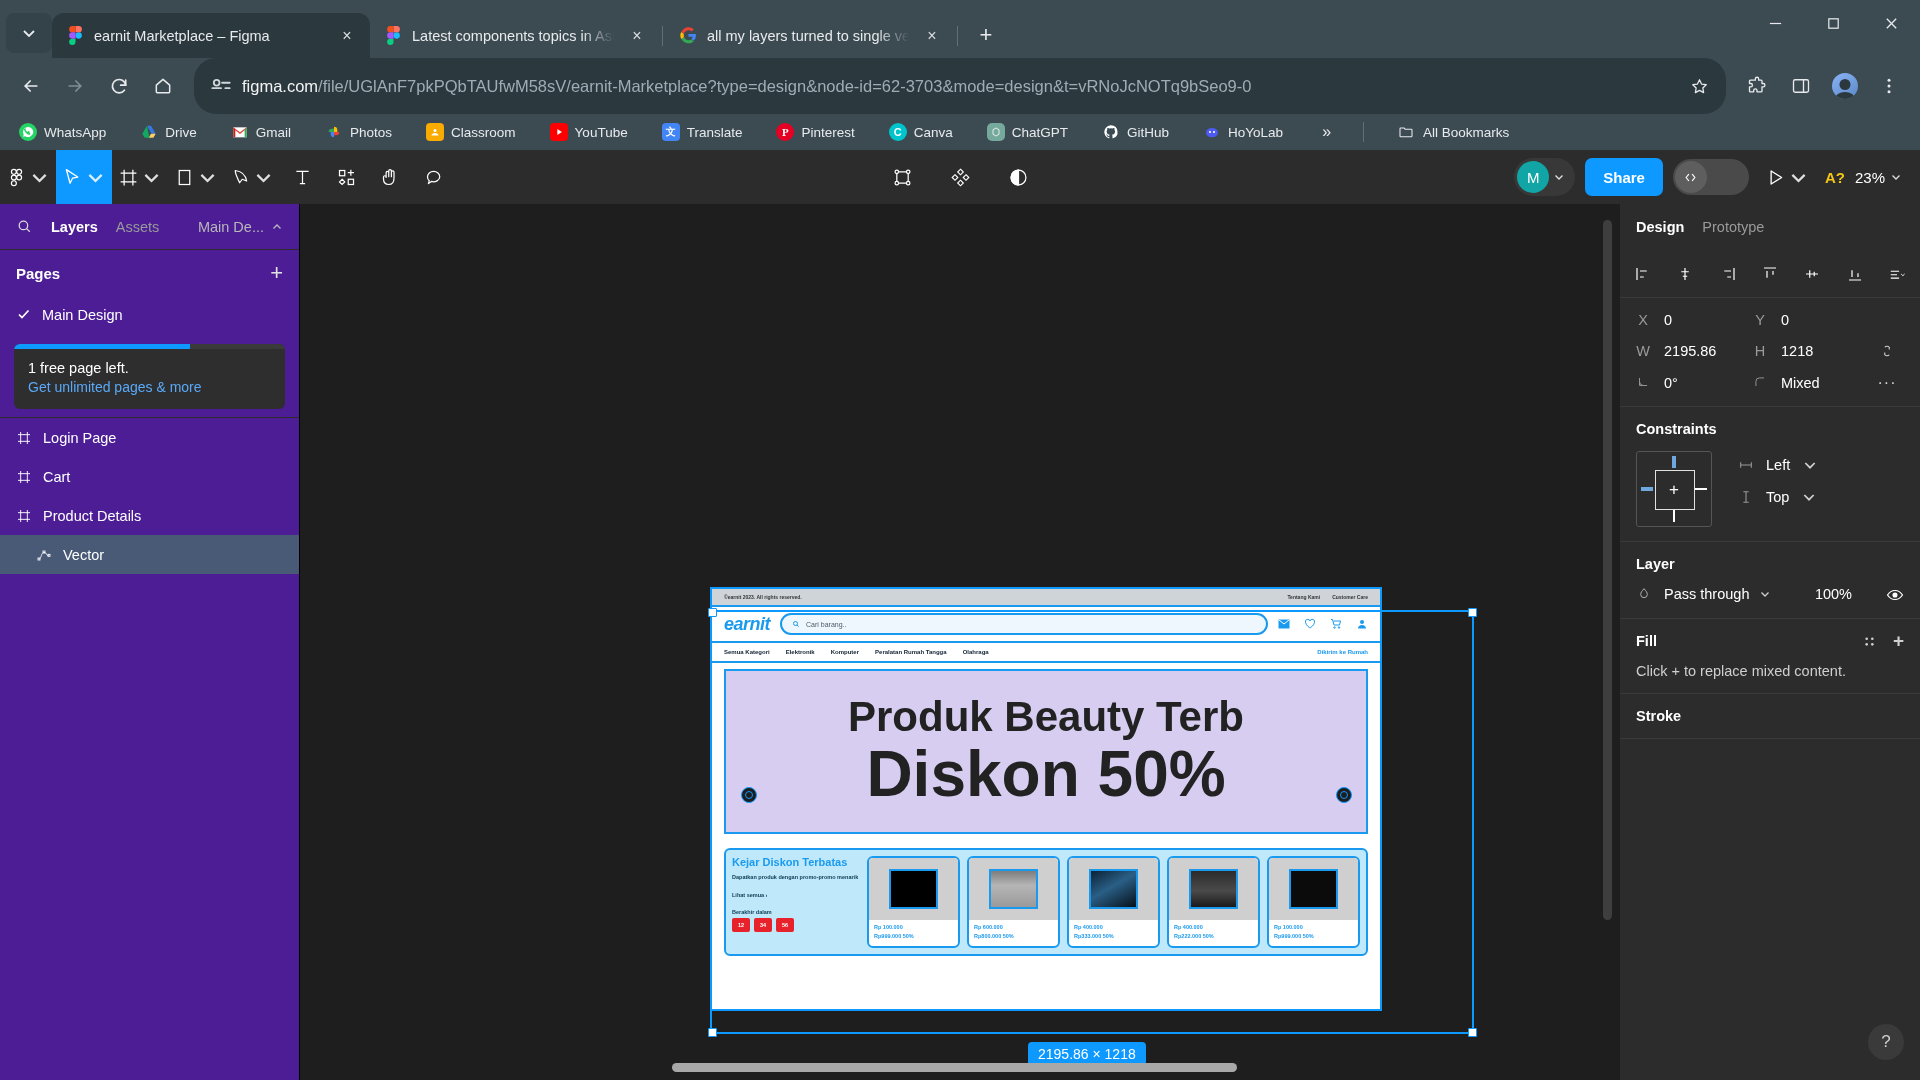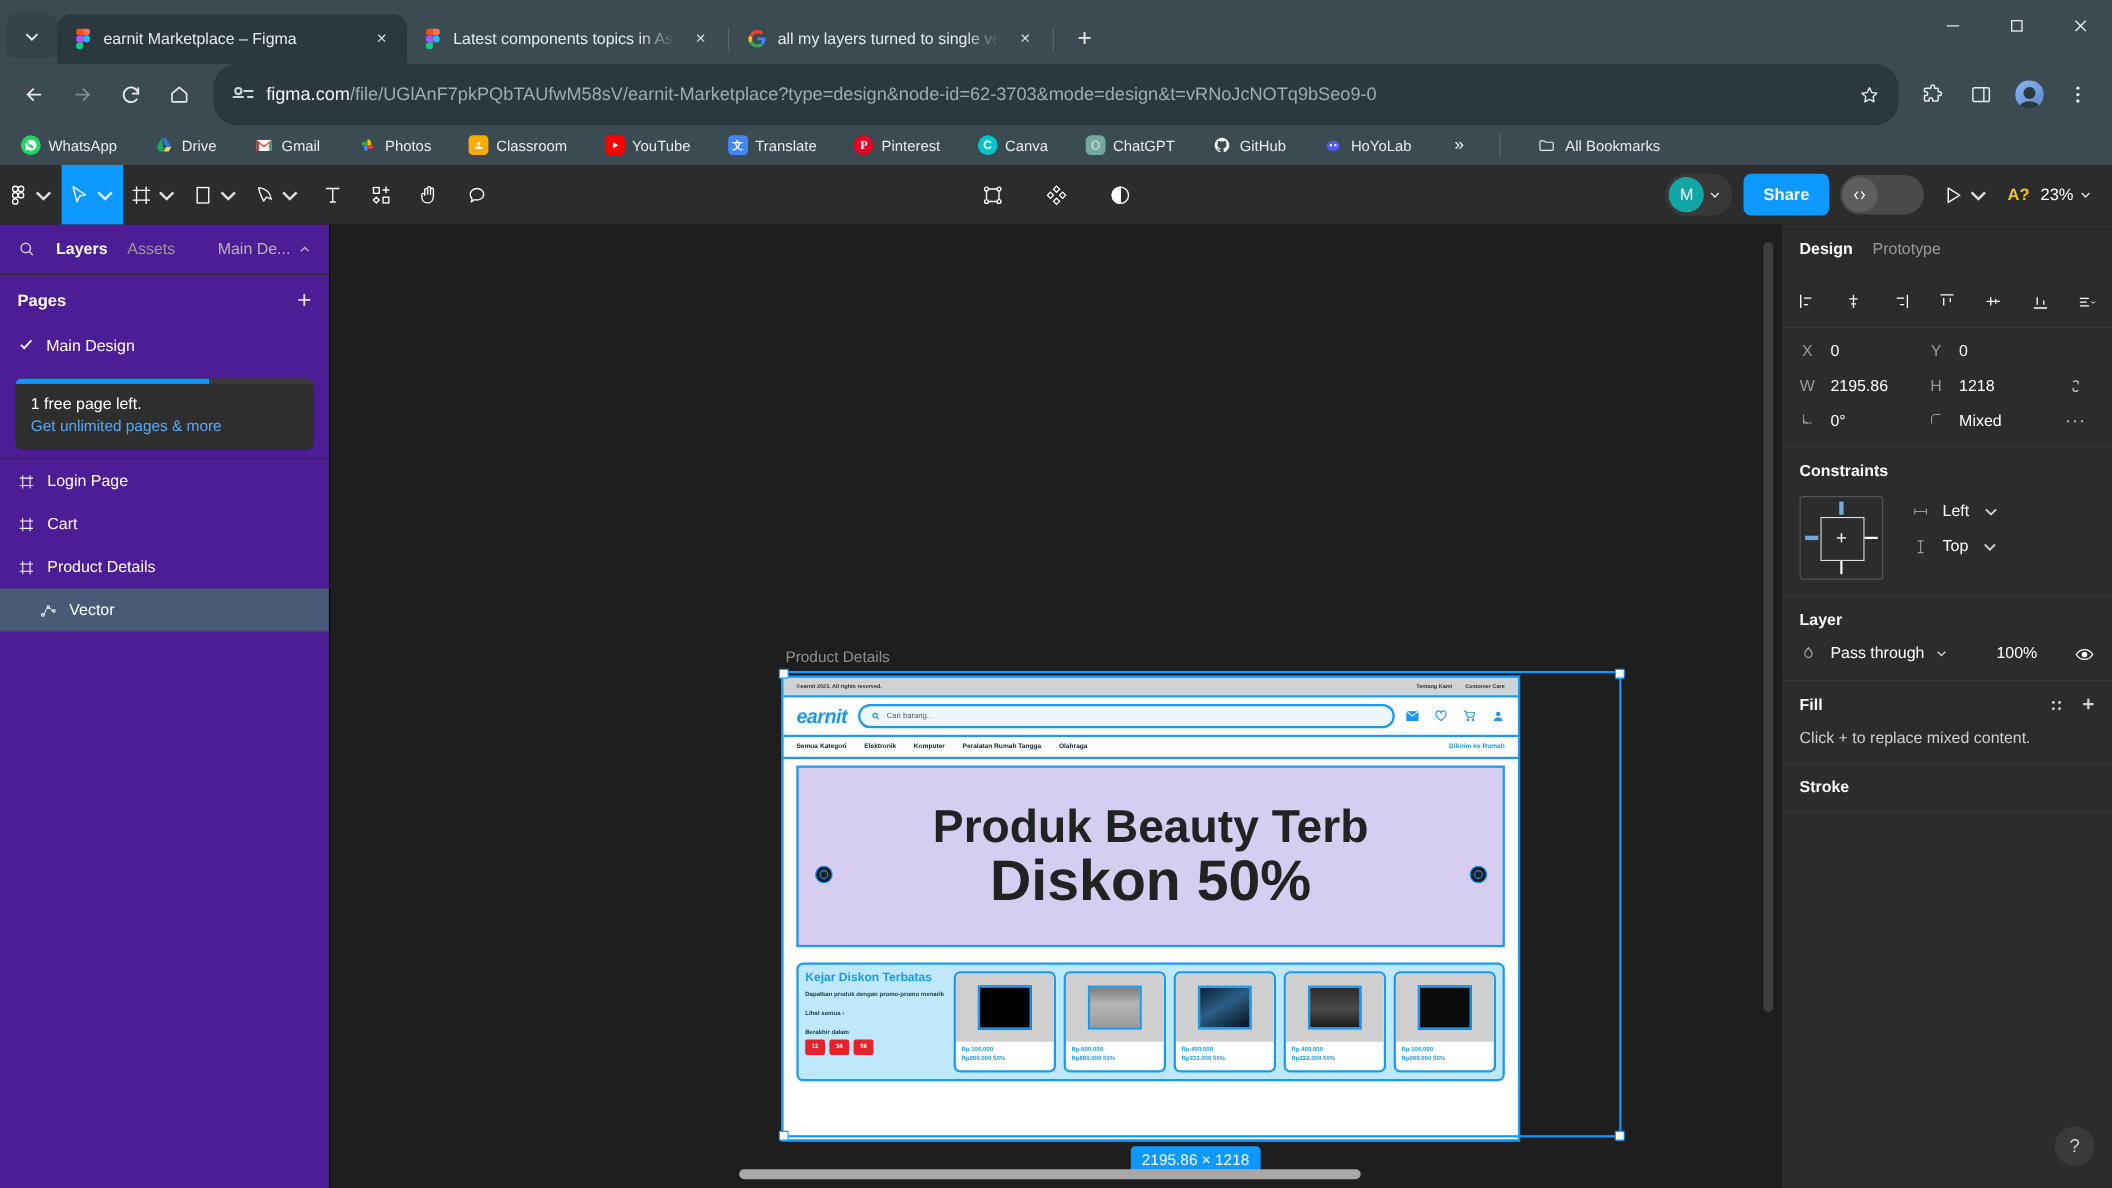--- a/index.html
+++ b/index.html
@@ -176,21 +176,21 @@
   }
   .layer-row.selected { background:#495a76; }
   .layer-row.indent { padding-left: 36px; }
   .layer-row svg { width:16px; height:16px; flex:0 0 16px;}
 
   
   .canvas { flex:1; background:#1e1e1e; position:relative; overflow:hidden; min-width:0;}
   .frame-label { position:absolute; color:#8f8f8f; font-size:14px; }
 
   .artboard {
-    position:absolute; left: 412px; top: 412px; width: 668px; height: 420px;
+    position:absolute; left: 412px; top: 385px; width: 668px; height: 420px;
     background:#fff; outline: 2px solid #0d99ff;
   }
   .sel-handle {
     position:absolute; width:9px; height:9px; background:#fff; border:1.5px solid #0d99ff; border-radius:1px;
   }
   .sel-round {
     position:absolute; width:16px;height:16px;border-radius:50%;background:#1e1e1e;
     border:1.5px solid #0d99ff; display:flex;align-items:center;justify-content:center;
   }
   .sel-round::after{content:"";width:6px;height:6px;border-radius:50%;border:1.5px solid #0d99ff;}
@@ -209,21 +209,21 @@
     display:flex; align-items:center; padding: 0 10px; gap:6px; font-size:7px; color:#4a5a66;
   }
   .ab-hicons { display:flex; gap:14px; align-items:center; color:#1a9aef; }
   .ab-nav { height: 20px; border-bottom:2px solid #1a9aef; display:flex; align-items:center; padding: 0 12px; gap:16px; font-size:6px; font-weight:700; color:#123; }
   .ab-nav .right { margin-left:auto; color:#1a9aef;}
   .hero {
     margin: 6px 12px; height: 165px; background:#d6cdf0; border:2px solid #1a9aef;
     display:flex; flex-direction:column; align-items:center; justify-content:center; overflow:hidden;
   }
   .hero h1 { font-size: 42px; color:#222; font-weight:800; white-space:nowrap; line-height:1.08; }
-  .hero h2 { font-size: 52px; color:#222; font-weight:800; white-space:nowrap; line-height:1.08;}
+  .hero h2 { font-size: 64px; color:#222; font-weight:800; white-space:nowrap; line-height:1.08;}
   .hero-clip { position:relative; width: 100%; display:flex; flex-direction:column; align-items:center;}
 
   .promo-strip {
     margin: 14px 12px 0 12px; height: 108px; background:#bfe9fb; border:2px solid #1a9aef;
     border-radius:6px; display:flex; padding: 6px; gap: 7px;
   }
   .promo-left { width: 128px; color:#0b3a52; }
   .promo-left h3 { color:#1a9aef; font-size:11px; font-weight:800; }
   .promo-left p { font-size:5.5px; font-weight:700; margin-top:5px; line-height:1.5;}
   .promo-left .lihat { font-size:5.5px; font-weight:700; margin-top:11px;}

